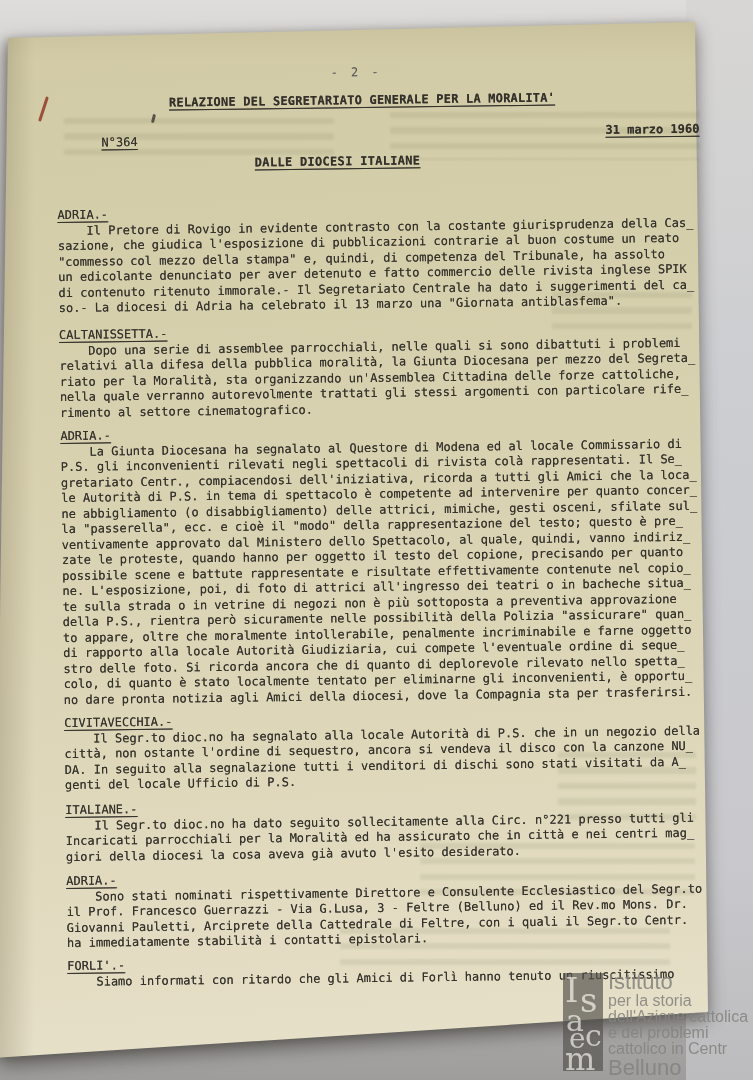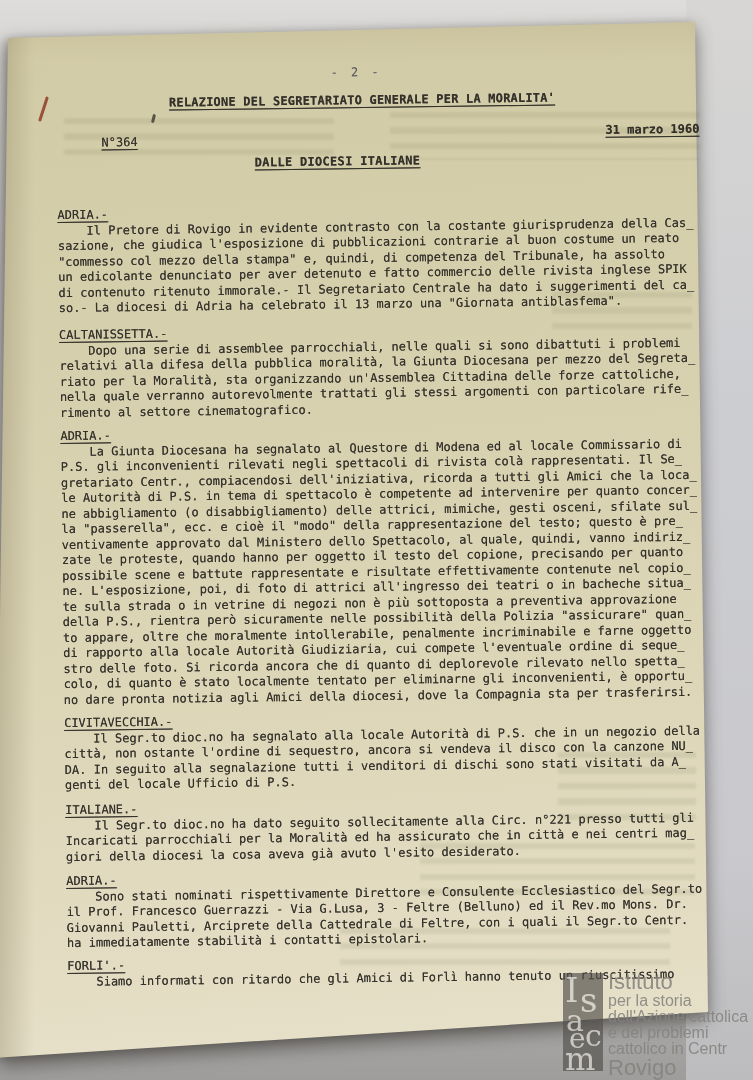--- a/index.html
+++ b/index.html
@@ -161,15 +161,15 @@
     <span class="wm-e">e</span>
     <span class="wm-c">c</span>
     <span class="wm-m">m</span>
   </div>
   <div class="wm-text">
     <div class="wm-line wm-first">Istituto</div>
     <div class="wm-line">per la storia</div>
     <div class="wm-line">dell'Azione cattolica</div>
     <div class="wm-line">e del problemi</div>
     <div class="wm-line">cattolico in Centr</div>
-    <div class="wm-line wm-last">Rovigo</div>
+    <div class="wm-line wm-last">Belluno</div>
   </div>
 </div>
 
 </body></html>

